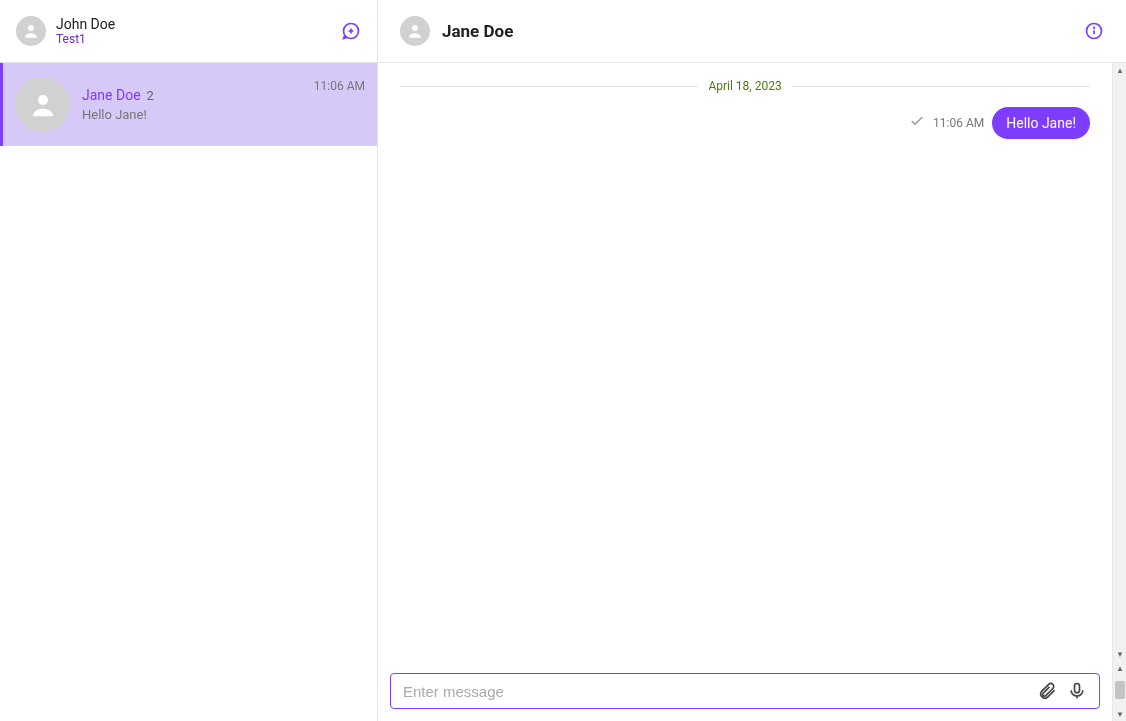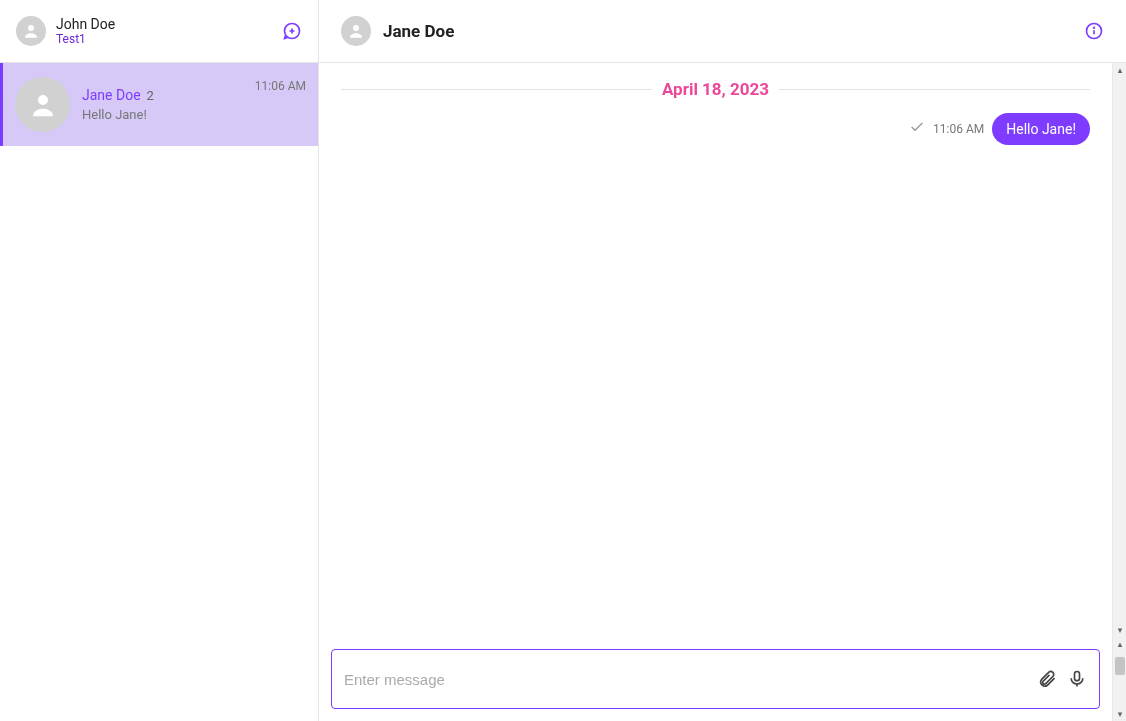--- a/index.html
+++ b/index.html
@@ -5,21 +5,21 @@
     * { margin: 0; padding: 0; box-sizing: border-box; }
     body {
       font-family: -apple-system, BlinkMacSystemFont, "Segoe UI", Roboto, Arial, sans-serif;
       width: 1126px;
       height: 721px;
       display: flex;
       background: #fff;
       overflow: hidden;
     }
     .sidebar {
-      width: 319px;
+      width: 378px;
       border-right: 1px solid #e5e5e5;
       display: flex;
       flex-direction: column;
     }
     .sidebar-header {
       display: flex;
       align-items: center;
       padding: 12px 16px;
       border-bottom: 1px solid #e5e5e5;
       height: 63px;
@@ -90,21 +90,21 @@
       flex: 1;
       padding: 8px 22px 0 22px;
       overflow-y: auto;
     }
     .date-divider {
       display: flex;
       align-items: center;
       margin: 8px 0 14px 0;
     }
     .date-divider .line { flex:1; height:1px; background:#e3e3e3; }
-    .date-divider .label { padding: 0 10px; font-size: 17px; color: #ec4899; font-weight: 700; }
+    .date-divider .label { padding: 0 10px; font-size: 12px; color: #4d7c0f; font-weight: 400; }
 
     .msg-row { display: flex; justify-content: flex-end; align-items: center; gap: 8px; margin-bottom: 8px; }
     .read-icon svg { width:16px; height:16px; stroke:#999; fill:none; stroke-width:2; }
     .msg-time { font-size: 12px; color: #777; }
     .bubble {
       background: #7d3cff;
       color: #fff;
       padding: 8px 14px;
       border-radius: 18px;
       font-size: 14px;
@@ -130,21 +130,21 @@
     .composer {
       flex: 1;
       padding: 12px;
     }
     .composer-box {
       border: 1px solid #7d3cff;
       border-radius: 4px;
       display: flex;
       align-items: center;
       padding: 0 12px;
-      height: 60px;
+      height: 36px;
       background: #fff;
     }
     .composer-input {
       flex: 1;
       border: none;
       outline: none;
       font-size: 15px;
       color: #333;
     }
     .composer-input::placeholder { color: #aaa; }

